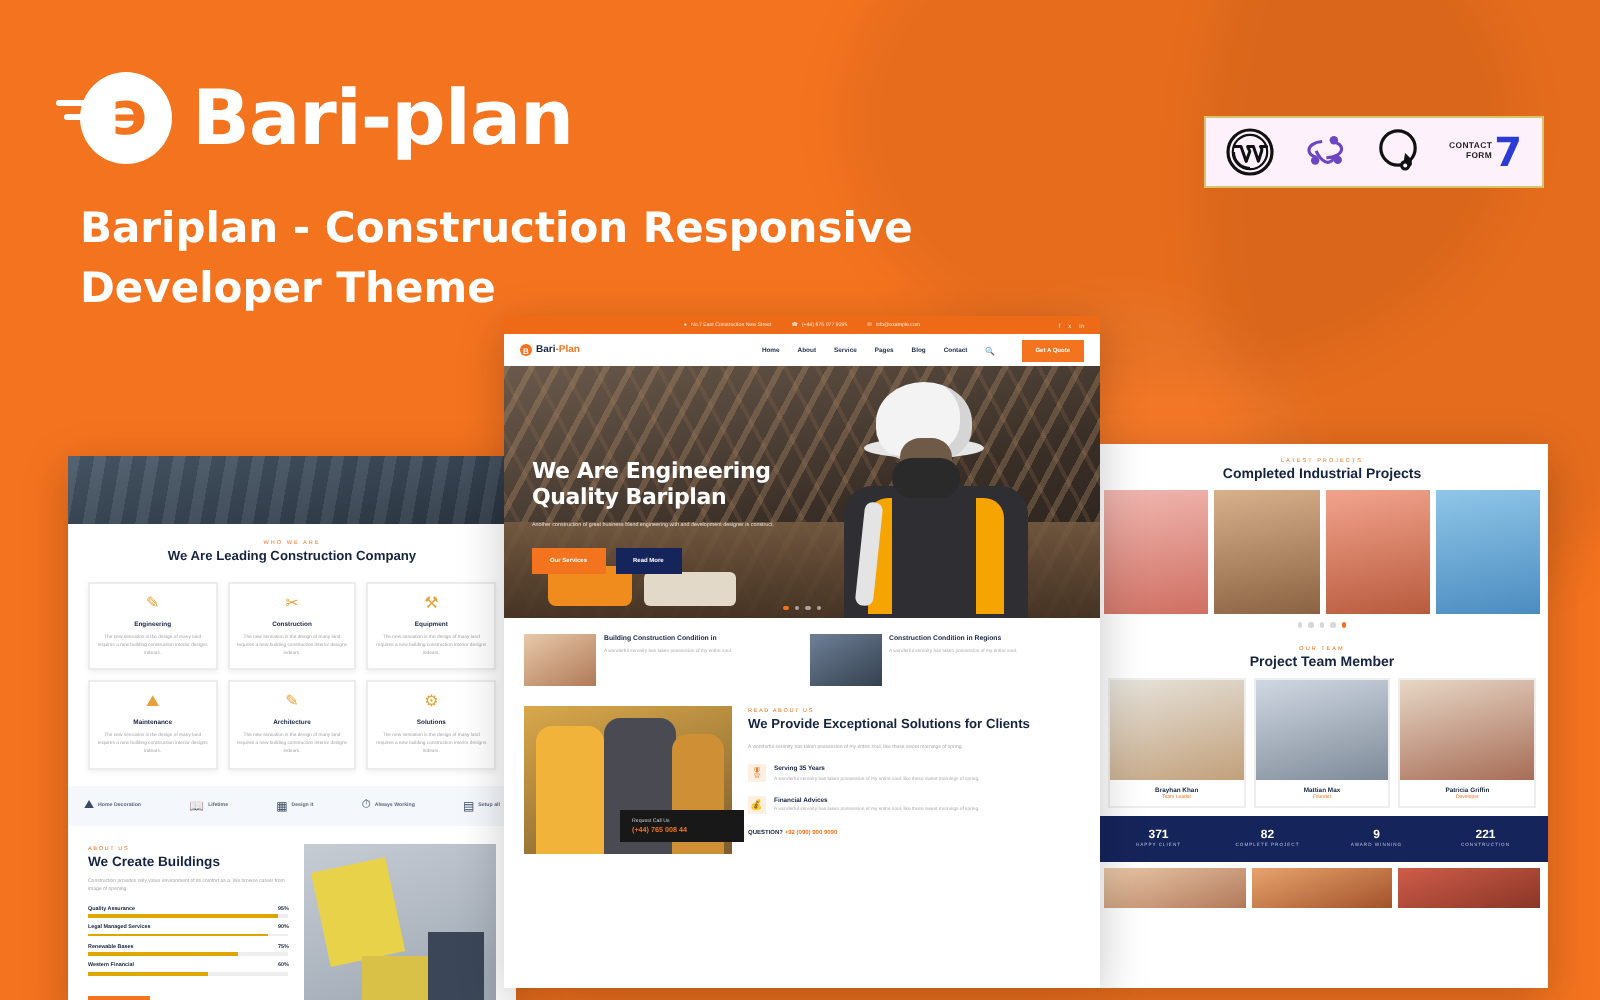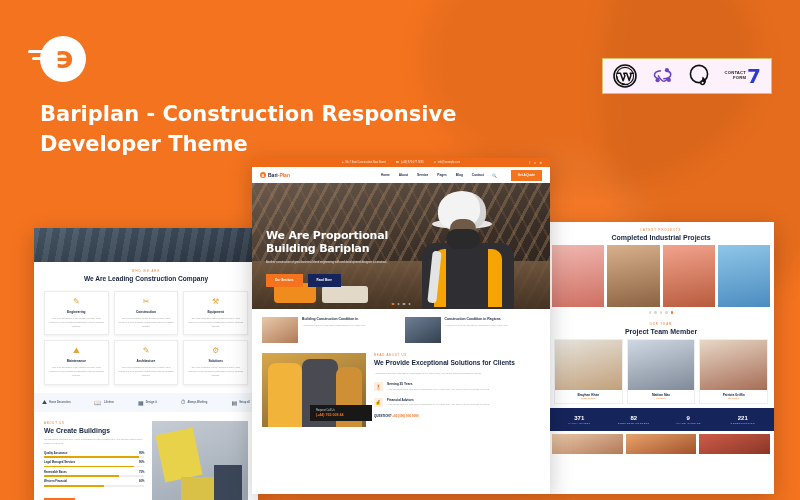--- a/index.html
+++ b/index.html
@@ -202,20 +202,21 @@
   <div class="bg-blob bg-b4"></div>
 
   <div class="logo-row">
     <div class="logo-mark">
       <span class="logo-speed">
           <i></i>
           <i></i>
         </span>
       <span class="glyph">϶</span>
     </div>
+    <div class="logo-word">Bari-plan</div>
   </div>
 
   <div class="headline">Bariplan - Construction Responsive Developer Theme</div>
 
   <div class="badges">
     <div class="badge b-wp">
       <svg width="24" height="24" viewBox="0 0 24 24">
           <circle cx="12" cy="12" r="11" fill="none" stroke="#111" stroke-width="1.6"></circle>
           <circle cx="12" cy="12" r="8.6" fill="none" stroke="#111" stroke-width="1.1"></circle>
           <path d="M4.2 9.3h3.3l2.6 7.4 1.8-5-1.1-2.4h2.9l2.5 7.3 1.6-5c.3-1 0-1.8-.6-2.3h3.1" fill="none" stroke="#111" stroke-width="1.5" stroke-linecap="round" stroke-linejoin="round"></path>
@@ -403,21 +404,21 @@
         <span class="brim"></span>
           <span class="helmet"></span>
           <span class="face"></span>
           <span class="mask"></span>
       </div>
       <div class="tools">
           <span class="tool1"></span>
           <span class="tool2"></span>
         </div>
       <div class="hero-copy">
-        <div class="h1">We Are Proportional Building Bariplan</div>
+        <div class="h1">We Are Engineering Quality Bariplan</div>
         <div class="p">Another construction of great business blend engineering with and development designer is construct.</div>
         <div class="hero-btns">
           <span class="b1">Our Services</span>
           <span class="b2">Read More</span>
         </div>
       </div>
       <div class="mc-dots">
           <i class="on"></i>
           <i></i>
           <i></i>

